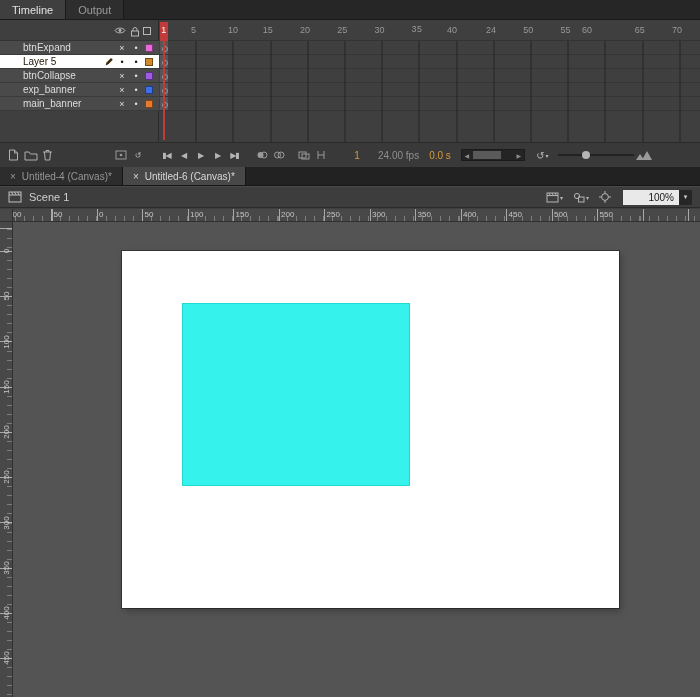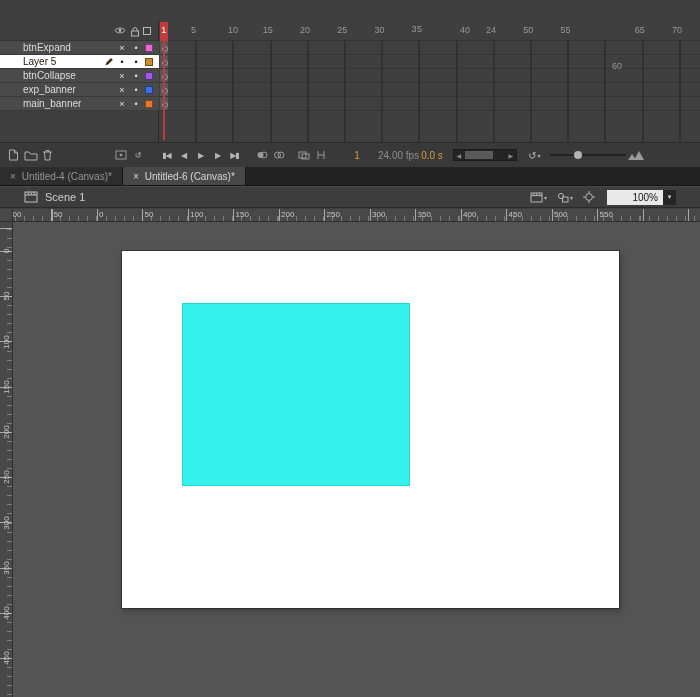--- a/index.html
+++ b/index.html
@@ -38,38 +38,38 @@
   .f1cell::after { content: ""; position: absolute; left: 1.5px; bottom: 2px; width: 4px; height: 4px; border: 1px solid #9a9a9a; border-radius: 50%; }
   .ph-head { position: absolute; left: 0; top: 2px; width: 8px; height: 19px; z-index: 3; }
   .ph-line { position: absolute; left: 3px; top: 4px; width: 2px; height: 116px; z-index: 3; }
 
   .tl-toolbar { position: absolute; left: 0; bottom: 0; right: 0; height: 25px; background: #393939; border-top: 1px solid #2a2a2a; display: flex; align-items: center; padding: 0 6px; gap: 2px; font-size: 10px; }
   .tbtn { height: 18px; min-width: 15px; display: flex; align-items: center; justify-content: center; color: #b5b5b5; flex-shrink: 0; }
   .glyph { font-size: 8px; letter-spacing: -1px; }
   .g56 { margin-left: 56px; } .g12 { margin-left: 12px; } .g10 { margin-left: 10px; } .g8 { margin-left: 8px; }
   .tb-frame { color: #d79b3c; width: 26px; text-align: center; margin-left: 14px; flex-shrink: 0; }
   .tb-fps { color: #8f8f8f; margin-left: 6px; flex-shrink: 0; }
-  .tb-time { color: #d79b3c; flex-shrink: 0; }
+  .tb-time { color: #d79b3c; margin-left: 8px; flex-shrink: 0; }
   .hscroll { width: 64px; height: 12px; background: #242424; border: 1px solid #1b1b1b; display: flex; align-items: center; margin-left: 8px; flex-shrink: 0; }
   .sArr { width: 10px; font-size: 6px; color: #8a8a8a; text-align: center; }
   .sTrack { flex: 1; height: 100%; position: relative; }
   .sThumb { position: absolute; left: 1px; top: 1px; width: 28px; height: 8px; background: #5a5a5a; }
   .zslider { width: 76px; height: 14px; position: relative; margin-left: 6px; flex-shrink: 0; }
   .ztrack { position: absolute; left: 0; right: 0; top: 6px; height: 2px; background: #222; }
   .zthumb { position: absolute; left: 24px; top: 3px; width: 8px; height: 8px; border-radius: 50%; background: #b5b5b5; }
   .tiny { font-size: 6px; margin-left: 1px; }
 
   
   .doctabs { position: absolute; top: 167px; left: 0; right: 0; height: 19px; background: #222; display: flex; border-bottom: 1px solid #161616; }
   .dtab { display: flex; align-items: center; gap: 6px; padding: 0 10px; font-size: 10px; background: #2d2d2d; color: #969696; border-right: 1px solid #161616; }
   .dtab.active { background: #484848; color: #d8d8d8; }
   .dclose { font-size: 10px; }
 
   
-  .editbar { position: absolute; top: 186px; left: 0; right: 0; height: 22px; background: #3d3d3d; border-top: 1px solid #4a4a4a; border-bottom: 1px solid #2a2a2a; display: flex; align-items: center; padding: 0 24px; font-size: 11px; color: #cfcfcf; }
+  .editbar { position: absolute; top: 186px; left: 0; right: 0; height: 22px; background: #3d3d3d; border-top: 1px solid #4a4a4a; border-bottom: 1px solid #2a2a2a; display: flex; align-items: center; padding: 0 8px; font-size: 11px; color: #cfcfcf; }
   .eb-scene { margin-left: 7px; }
   .eb-spacer { flex: 1; }
   .ebtn { display: flex; align-items: center; margin-left: 10px; color: #b5b5b5; }
   .zoombox { width: 56px; height: 15px; background: #e9e9e9; color: #141414; font-size: 10px; display: flex; align-items: center; justify-content: flex-end; padding: 0 5px; margin-left: 12px; }
   .zoomarrow { width: 13px; height: 15px; background: #262626; color: #cfcfcf; font-size: 7px; display: flex; align-items: center; justify-content: center; }
 
   
   .workarea { position: absolute; top: 209px; left: 0; right: 0; bottom: 0; background: #545454; }
   .hruler { position: absolute; top: 0; left: 0; right: 0; height: 13px; background: #484848; border-bottom: 1px solid #303030;
     background-image:
@@ -91,20 +91,28 @@
   .stage { position: absolute; left: 122px; top: 42px; width: 497px; height: 357px; box-shadow: 0 0 0 1px rgba(0,0,0,.35), 2px 3px 7px rgba(0,0,0,.28); }
   .cyanrect { position: absolute; left: 60px; top: 52px; width: 228px; height: 183px; }
 
   svg { display: block; }
 </style>
 </head>
 <body>
 
 <div class="app">
 
+  <div class="panel-tabbar">
+    <div class="ptab active">
+        <span>Timeline</span>
+      </div>
+    <div class="ptab">
+        <span>Output</span>
+      </div>
+  </div>
 
   <div class="tl-panel">
     <div class="tl-left">
       <div class="tl-header">
         <svg class="hdr-ico hdr-eye" width="12" height="9" viewBox="0 0 12 9">
             <path d="M1 4.5 C3 1.3,9 1.3,11 4.5 C9 7.7,3 7.7,1 4.5 Z" fill="none" stroke="#b8b8b8"></path>
             <circle cx="6" cy="4.5" r="1.4" fill="#b8b8b8"></circle>
           </svg>
         <svg class="hdr-ico hdr-lock" width="10" height="11" viewBox="0 0 10 11">
             <rect x="1.5" y="5" width="7" height="5" fill="none" stroke="#b8b8b8"></rect>
@@ -167,25 +175,25 @@
         </div>
       <div class="frame-numbers" id="frame-numbers">
           <span class="fn first" style="left: 3.72px;">1</span>
           <span class="fn" style="left: 33.48px;">5</span>
           <span class="fn" style="left: 73px;">10</span>
           <span class="fn" style="left: 107.88px; text-align: right;">15</span>
           <span class="fn" style="left: 145.08px;">20</span>
           <span class="fn" style="left: 182.28px;">25</span>
           <span class="fn" style="left: 219.48px;">30</span>
           <span class="fn" style="left: 256.68px; font-family: Liberation Mono, monospace;">35</span>
-          <span class="fn" style="left: 305px;">40</span>
+          <span class="fn" style="left: 292px;">40</span>
           <span class="fn" style="left: 331.08px;">24</span>
           <span class="fn" style="left: 368.28px;">50</span>
           <span class="fn" style="left: 405.48px;">55</span>
-          <span class="fn" style="left: 457px; margin-top: 36px;">60</span>
+          <span class="fn" style="left: 427px;">60</span>
           <span class="fn" style="left: 479.88px;">65</span>
           <span class="fn" style="left: 517.08px;">70</span>
         </div>
       <div class="ph-head ph" style="background: rgb(194, 59, 59);"></div>
       <div class="ph-line ph" style="background: rgb(194, 59, 59);"></div>
     </div>
 
     <div class="tl-toolbar">
       <span class="tbtn">
           <svg width="13" height="12" viewBox="0 0 13 12">

